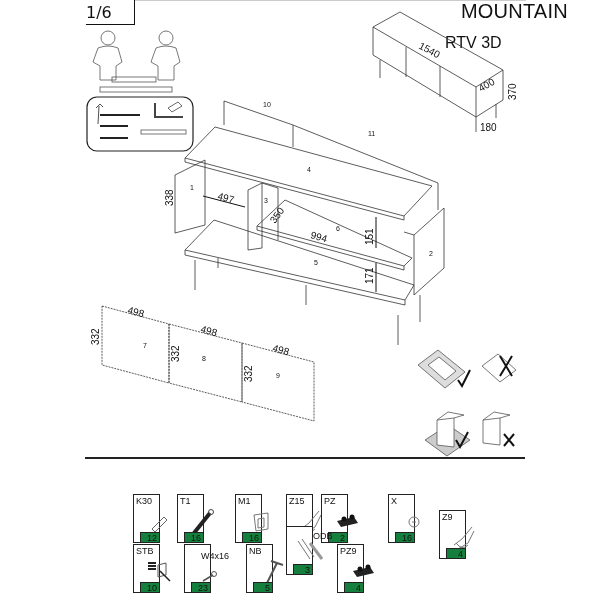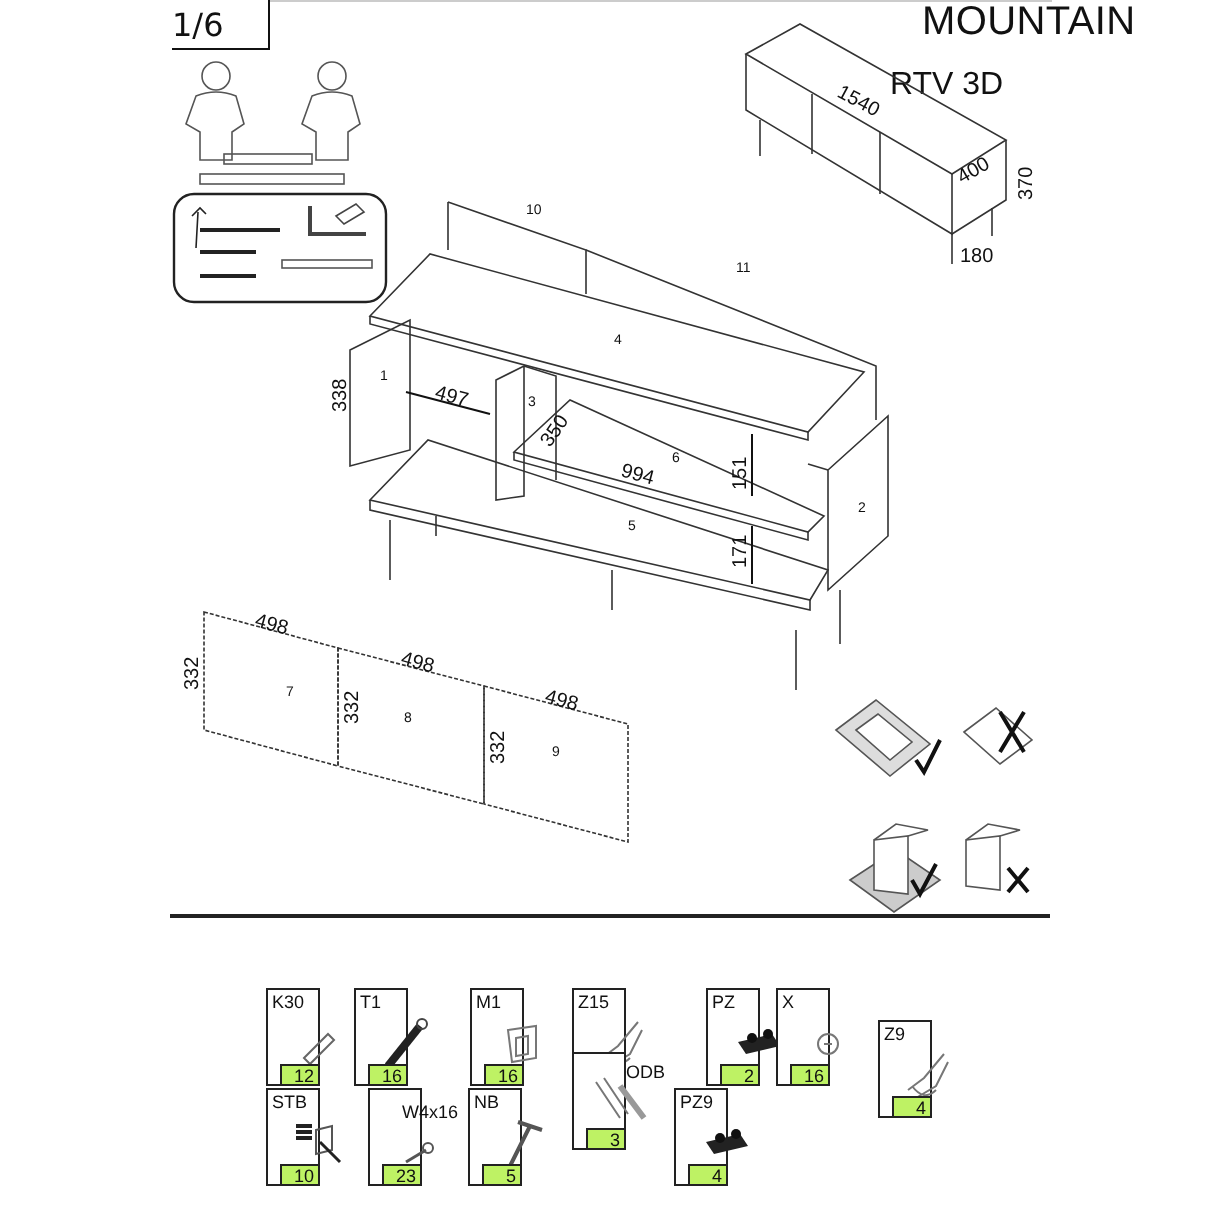--- a/index.html
+++ b/index.html
@@ -11,21 +11,21 @@
   .title1 { left:445px; top:0px; font-size:20px; letter-spacing:0.2px;margin-left:16px; }
   .title2 { left:445px; top:18px; font-size:16px;margin-top:16px; }
   .sep { left:85px; top:457px; width:440px; height:2px; background:#222; }
   svg { position:absolute; left:0; top:0; }
   .dim { font-size:10px; font-family:"Liberation Sans", sans-serif; fill:#111; }
   .lbl { font-size:7px; font-family:"Liberation Sans", sans-serif; fill:#111; }
 
   .parts { left:133px; top:494px; }
   .cell { position:absolute; width:27px; height:49px; border:1.2px solid #222; background:#fff; box-sizing:border-box; }
   .cell .code { position:absolute; left:2px; top:1px; font-size:9px; }
-  .cell .qty { position:absolute; right:-1px; bottom:-1px; width:20px; height:11px; border:1.2px solid #222; font-size:9px; text-align:right; padding-right:2px; box-sizing:border-box; line-height:10px; background:#bef264; }
+  .cell .qty { position:absolute; right:-1px; bottom:-1px; width:20px; height:11px; border:1.2px solid #222; font-size:9px; text-align:right; padding-right:2px; box-sizing:border-box; line-height:10px; background:#15803d; }
   .cell .ic { position:absolute; left:12px; top:14px; width:26px; height:26px; }
 </style>
 </head>
 <body>
 
 <div class="abs top-rule"></div>
 <div class="abs page-no-box"></div>
 <div class="abs page-no">1/6</div>
 <div class="abs title1">MOUNTAIN</div>
 <div class="abs title2">RTV 3D</div>
@@ -188,21 +188,21 @@
       </svg>
     <span class="qty">16</span>
   </div>
   <div class="cell" style="left:153px;top:0">
     <span class="code">Z15</span>
     <svg class="ic" viewBox="0 0 26 26">
         <path d="M2 20 L10 14 L20 2 M6 24 L16 18 L22 6 M4 18 Q10 26 16 20" fill="none" stroke="#777"></path>
       </svg>
     <span class="qty">2</span>
   </div>
-  <div class="cell" style="left:220px;top:0">
+  <div class="cell" style="left:188px;top:0">
     <span class="code">PZ</span>
     <svg class="ic" viewBox="0 0 26 26">
         <path d="M3 12 L20 8 L24 14 L7 18 Z" fill="#222"></path>
         <circle cx="10" cy="10" r="2.5" fill="#111"></circle>
         <circle cx="18" cy="8" r="2.5" fill="#111"></circle>
       </svg>
     <span class="qty">2</span>
   </div>
   <div class="cell" style="left:255px;top:0">
     <span class="code">X</span>
@@ -230,21 +230,21 @@
     <span class="qty">10</span>
   </div>
   <div class="cell" style="left:51px;top:50px">
     <span class="code" style="left:16px;top:6px">W4x16</span>
     <svg class="ic" viewBox="0 0 26 26" style="top:18px">
         <path d="M6 18 L16 12" stroke="#555" stroke-width="1.5"></path>
         <circle cx="17" cy="11" r="2.5" fill="none" stroke="#555"></circle>
       </svg>
     <span class="qty">23</span>
   </div>
-  <div class="cell" style="left:101px;top:50px">
+  <div class="cell" style="left:113px;top:50px">
     <span class="code">NB</span>
     <svg class="ic" viewBox="0 0 26 26">
         <path d="M12 2 L24 6 M18 4 L8 24" fill="none" stroke="#555" stroke-width="2"></path>
       </svg>
     <span class="qty">5</span>
   </div>
   <div class="cell" style="left:153px;top:32px">
     <span class="code" style="left:26px;top:4px">ODB</span>
     <svg class="ic" viewBox="0 0 26 26" style="left:2px;top:10px;width:40px">
         <path d="M2 4 L14 22 M6 2 L18 20" fill="none" stroke="#777"></path>

